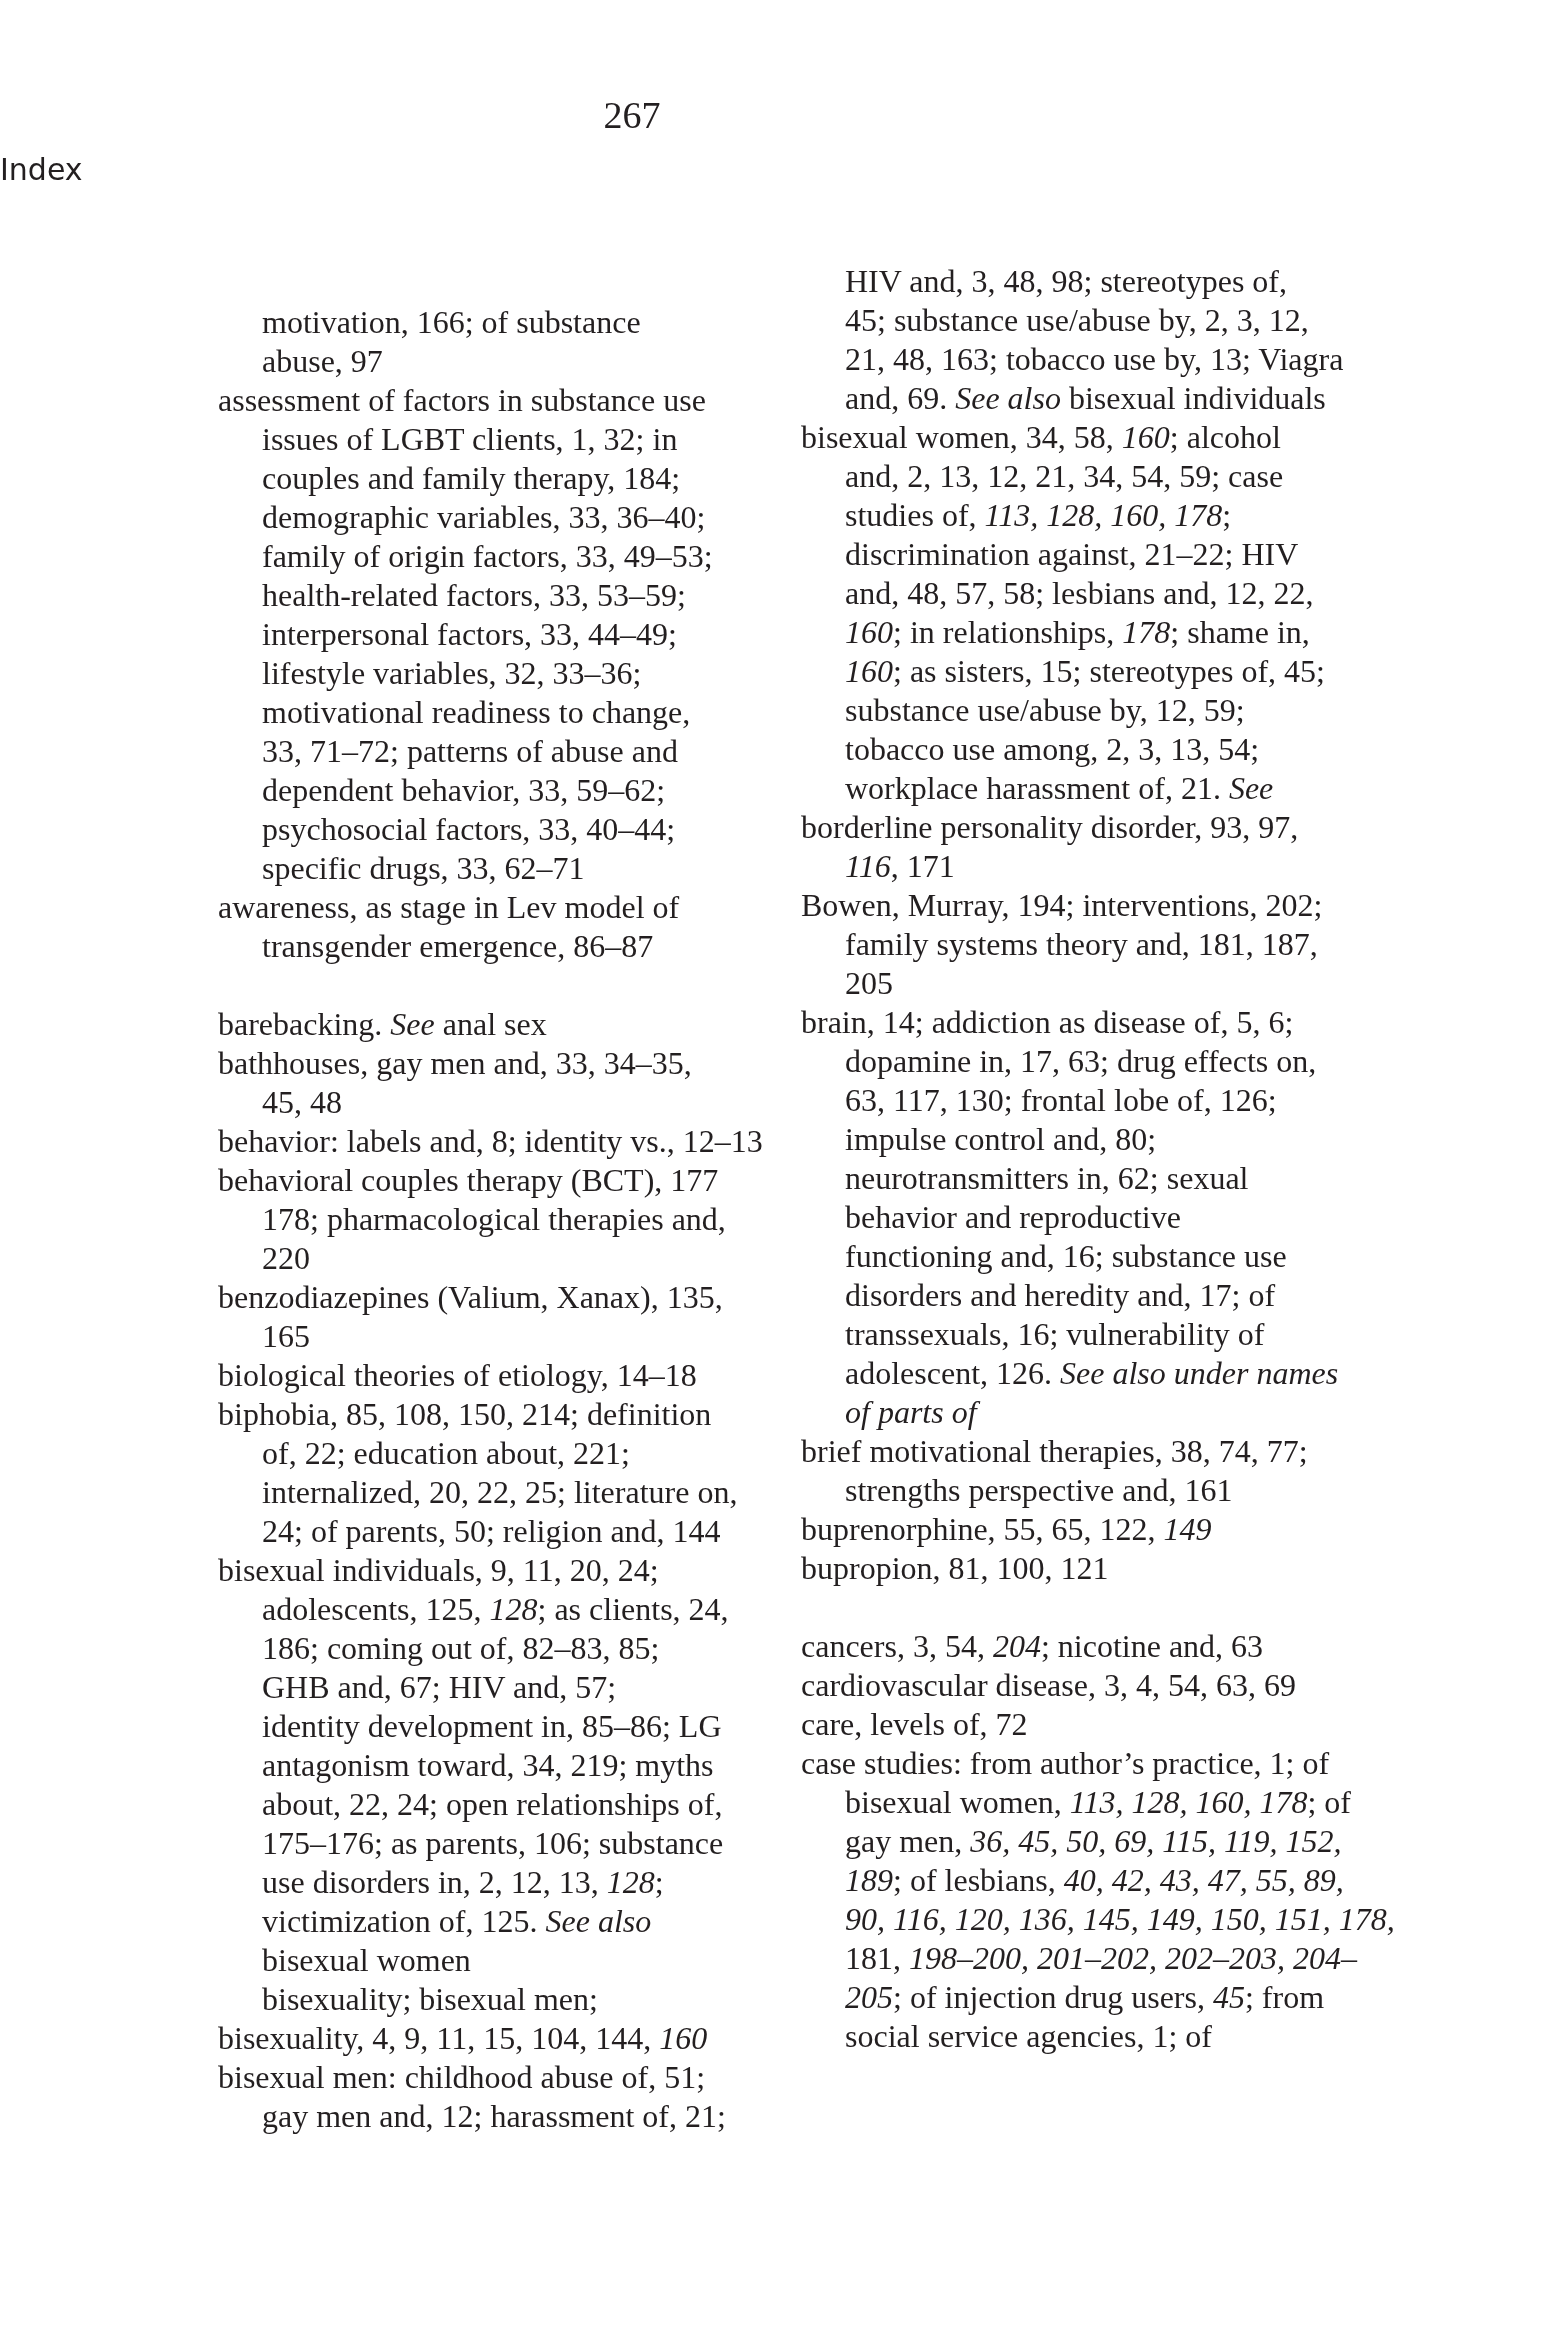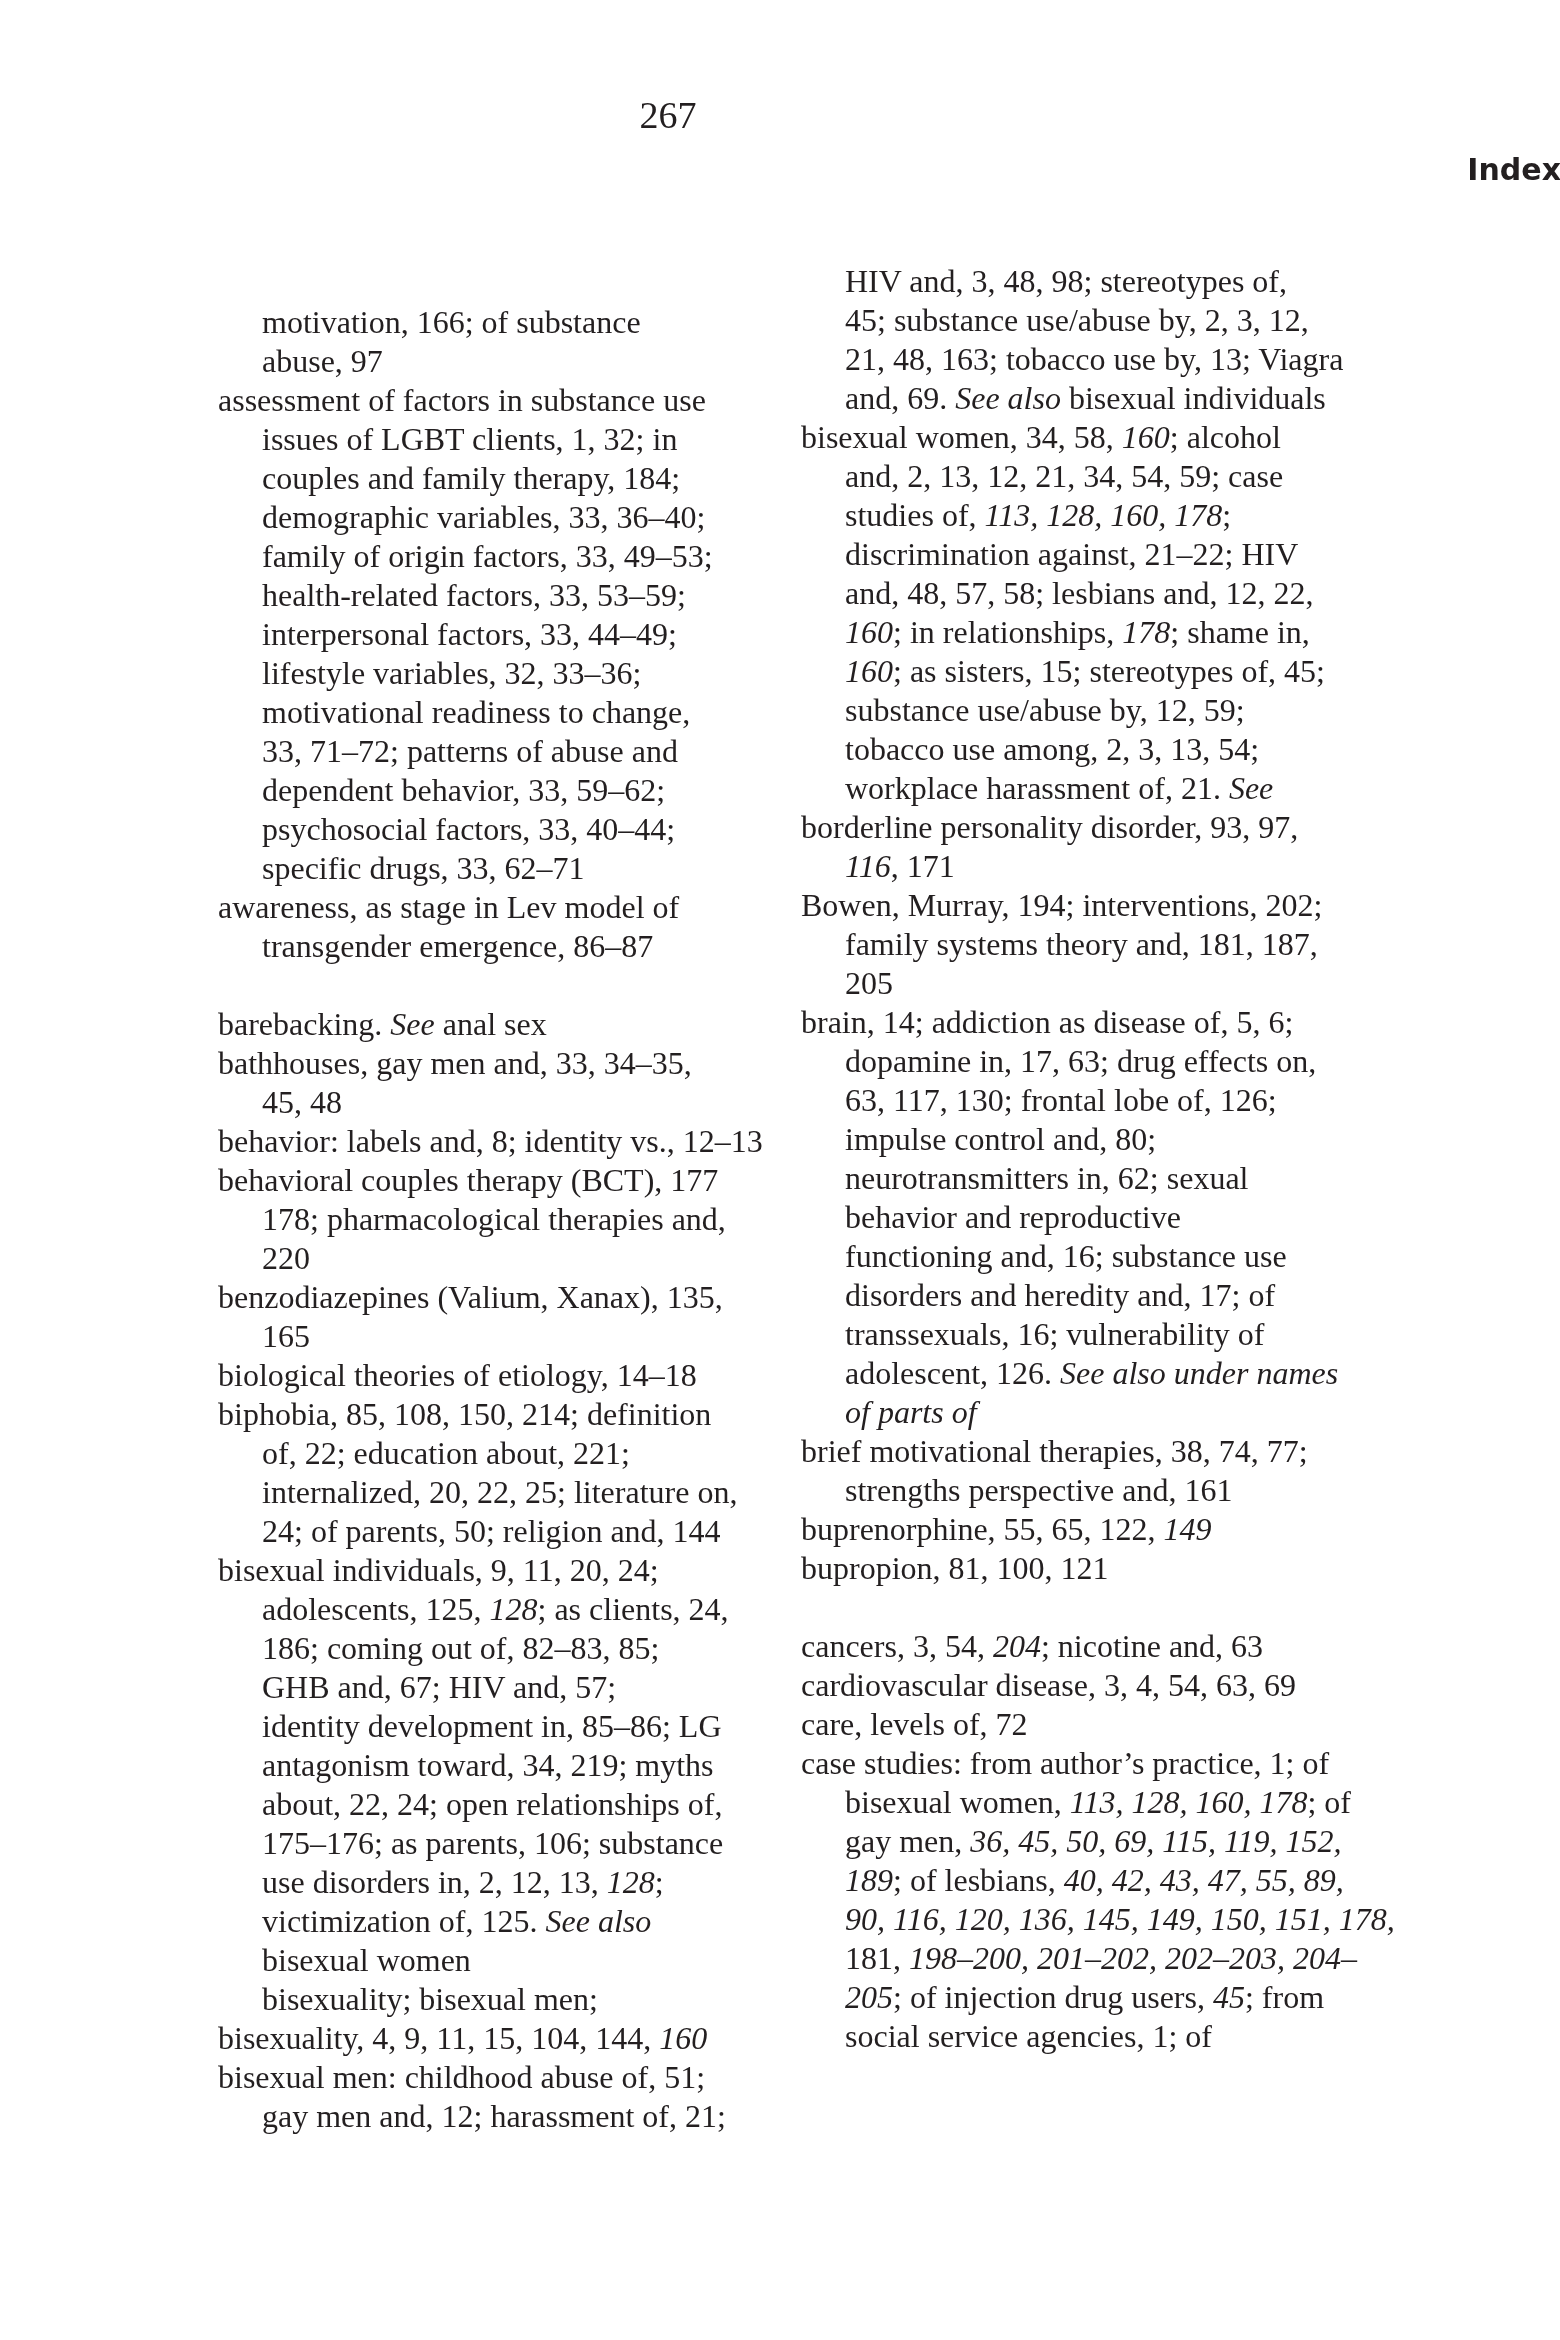--- a/index.html
+++ b/index.html
@@ -5,27 +5,26 @@
   html, body { margin: 0; padding: 0; background: #ffffff; }
   body {
     width: 1561px; height: 2341px; position: relative; overflow: hidden;
     color: #231f20;
     font-family: "Liberation Serif", "DejaVu Serif", serif;
   }
   .page-number {
     position: absolute; left: 0; width: 1264px; top: 92px;
     text-align: center; font-size: 38px; line-height: 46px;
     font-family: "Liberation Serif", "DejaVu Serif", serif;
-    padding-left: 36px;
   }
   .running-head {
     position: absolute; left: 0; width: 1561px; top: 151px;
-    text-align: right; font-size: 30px; line-height: 38px;
+    text-align: left; font-size: 30px; line-height: 38px;
     font-family: "DejaVu Sans", "Liberation Sans", sans-serif;
-    font-weight: bold;
+    font-weight: normal;
   }
   .column {
     position: absolute; top: 262px; width: 545px;
     font-size: 32px; line-height: 39px;
   }
   .col-left { left: 218px; margin-top: 41px; }
   .col-right { left: 801px; }
   .line { white-space: nowrap; height: 39px; }
   .line.sub { padding-left: 44px; }
   .line.blank { }

